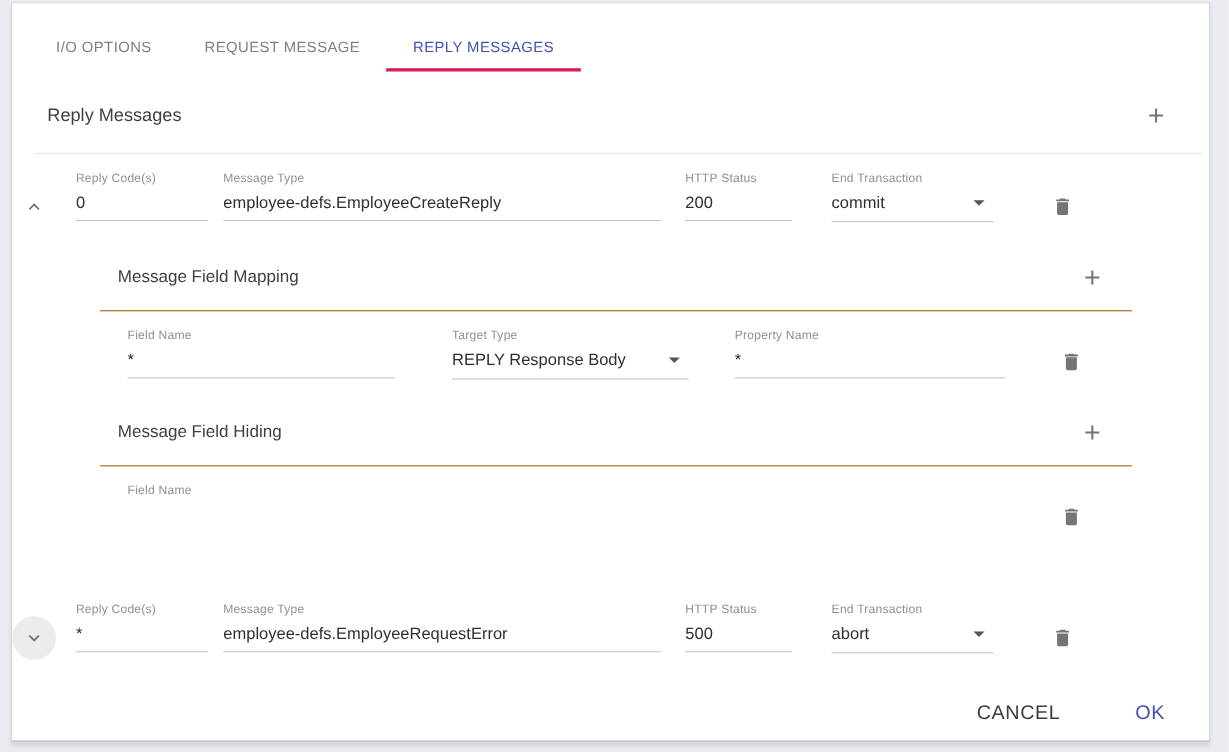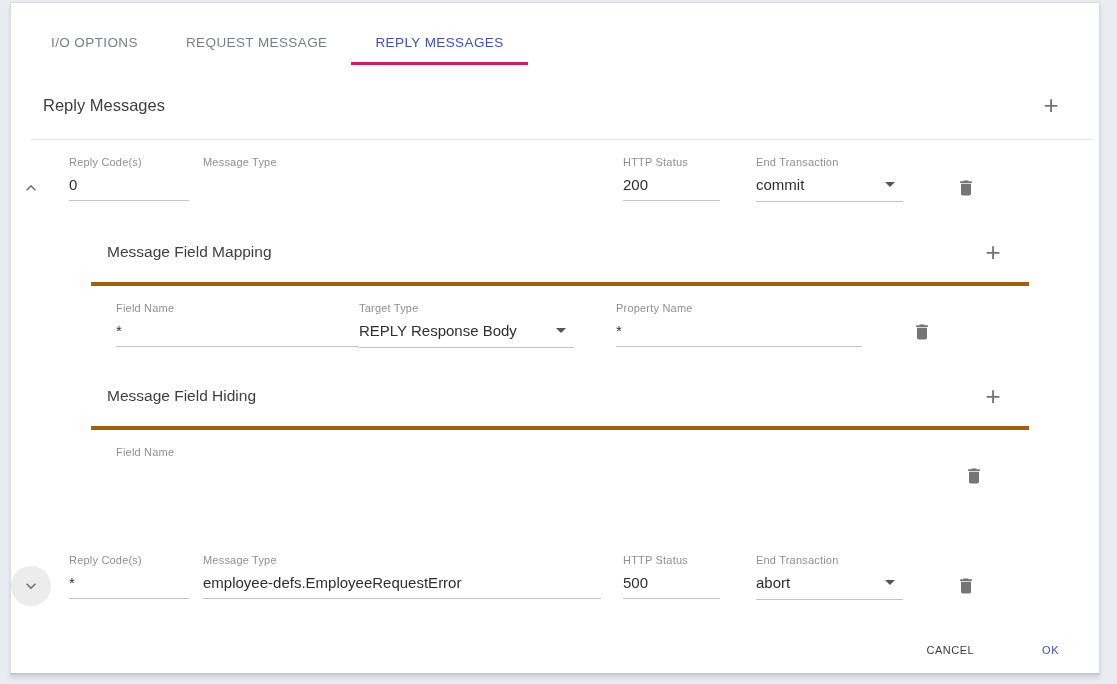--- a/index.html
+++ b/index.html
@@ -72,40 +72,40 @@
   
   .f-replycodes { width:120px; margin-left:18px; }
   .f-msgtype    { width:398px; margin-left:14px; }
   .f-httpstatus { width:97px;  margin-left:22px; }
   .f-endtx      { width:147px; margin-left:36px; }
   .msg-row .trash { margin-left:43px; }
   
   .section-header {
     display:flex; align-items:center; justify-content:space-between;
     margin:24px 70px 0 80px; padding:0 16px 10px 16px;
-    border-bottom:4px solid #a16207;
+    border-bottom:1px solid #a16207;
   }
   .section-header .stitle { font-size:15.5px; color:#3f3f3f; }
   .sub-row { display:flex; align-items:flex-start; padding-left:105px; margin-top:16px; }
   .sub-row .icon-btn.trash { margin-top:10px; }
   .f-fieldname  { width:243px;justify-content:center; }
-  .f-targettype { width:215px; }
+  .f-targettype { width:215px; margin-left:52px; }
   .f-propname   { width:246px; margin-left:42px; }
   .map-trash  { margin-left:40px; }
   .hide-row .f-fieldname { width:197px; }
   .hide-trash { margin-left:641px; }
   
   .footer {
     display:flex; justify-content:flex-end; align-items:center;
     gap:56px; margin-top:30px; padding-right:34px;
   }
   .text-btn {
     border:none; background:transparent; cursor:pointer;
     font-family:"Liberation Sans", sans-serif;
-    font-size:11px; letter-spacing:.5px; padding:8px 6px;
+    font-size:18px; letter-spacing:.5px; padding:8px 6px;
   }
   .btn-cancel { color:#3c3c3c; }
   .btn-ok { color:#3f51b5; }
 </style>
 </head>
 <body>
 
 <div class="dialog">
 
   <div class="tab-bar">
@@ -127,20 +127,21 @@
       <svg width="20" height="20" viewBox="0 0 24 24" fill="#757575">
           <path d="M12 8l-6 6 1.4 1.4L12 10.8l4.6 4.6L18 14z"></path>
         </svg>
     </button>
     <div class="field f-replycodes">
       <span class="flabel">Reply Code(s)</span>
       <input type="text" value="0" style="">
     </div>
     <div class="field f-msgtype">
       <span class="flabel">Message Type</span>
+      <input type="text" value="employee-defs.EmployeeCreateReply" style="">
     </div>
     <div class="field f-httpstatus">
       <span class="flabel">HTTP Status</span>
       <input type="text" value="200" style="">
     </div>
     <div class="field f-endtx">
       <span class="flabel">End Transaction</span>
       <div class="select">
         <span class="sel-text">commit</span>
         <span class="caret"></span>

